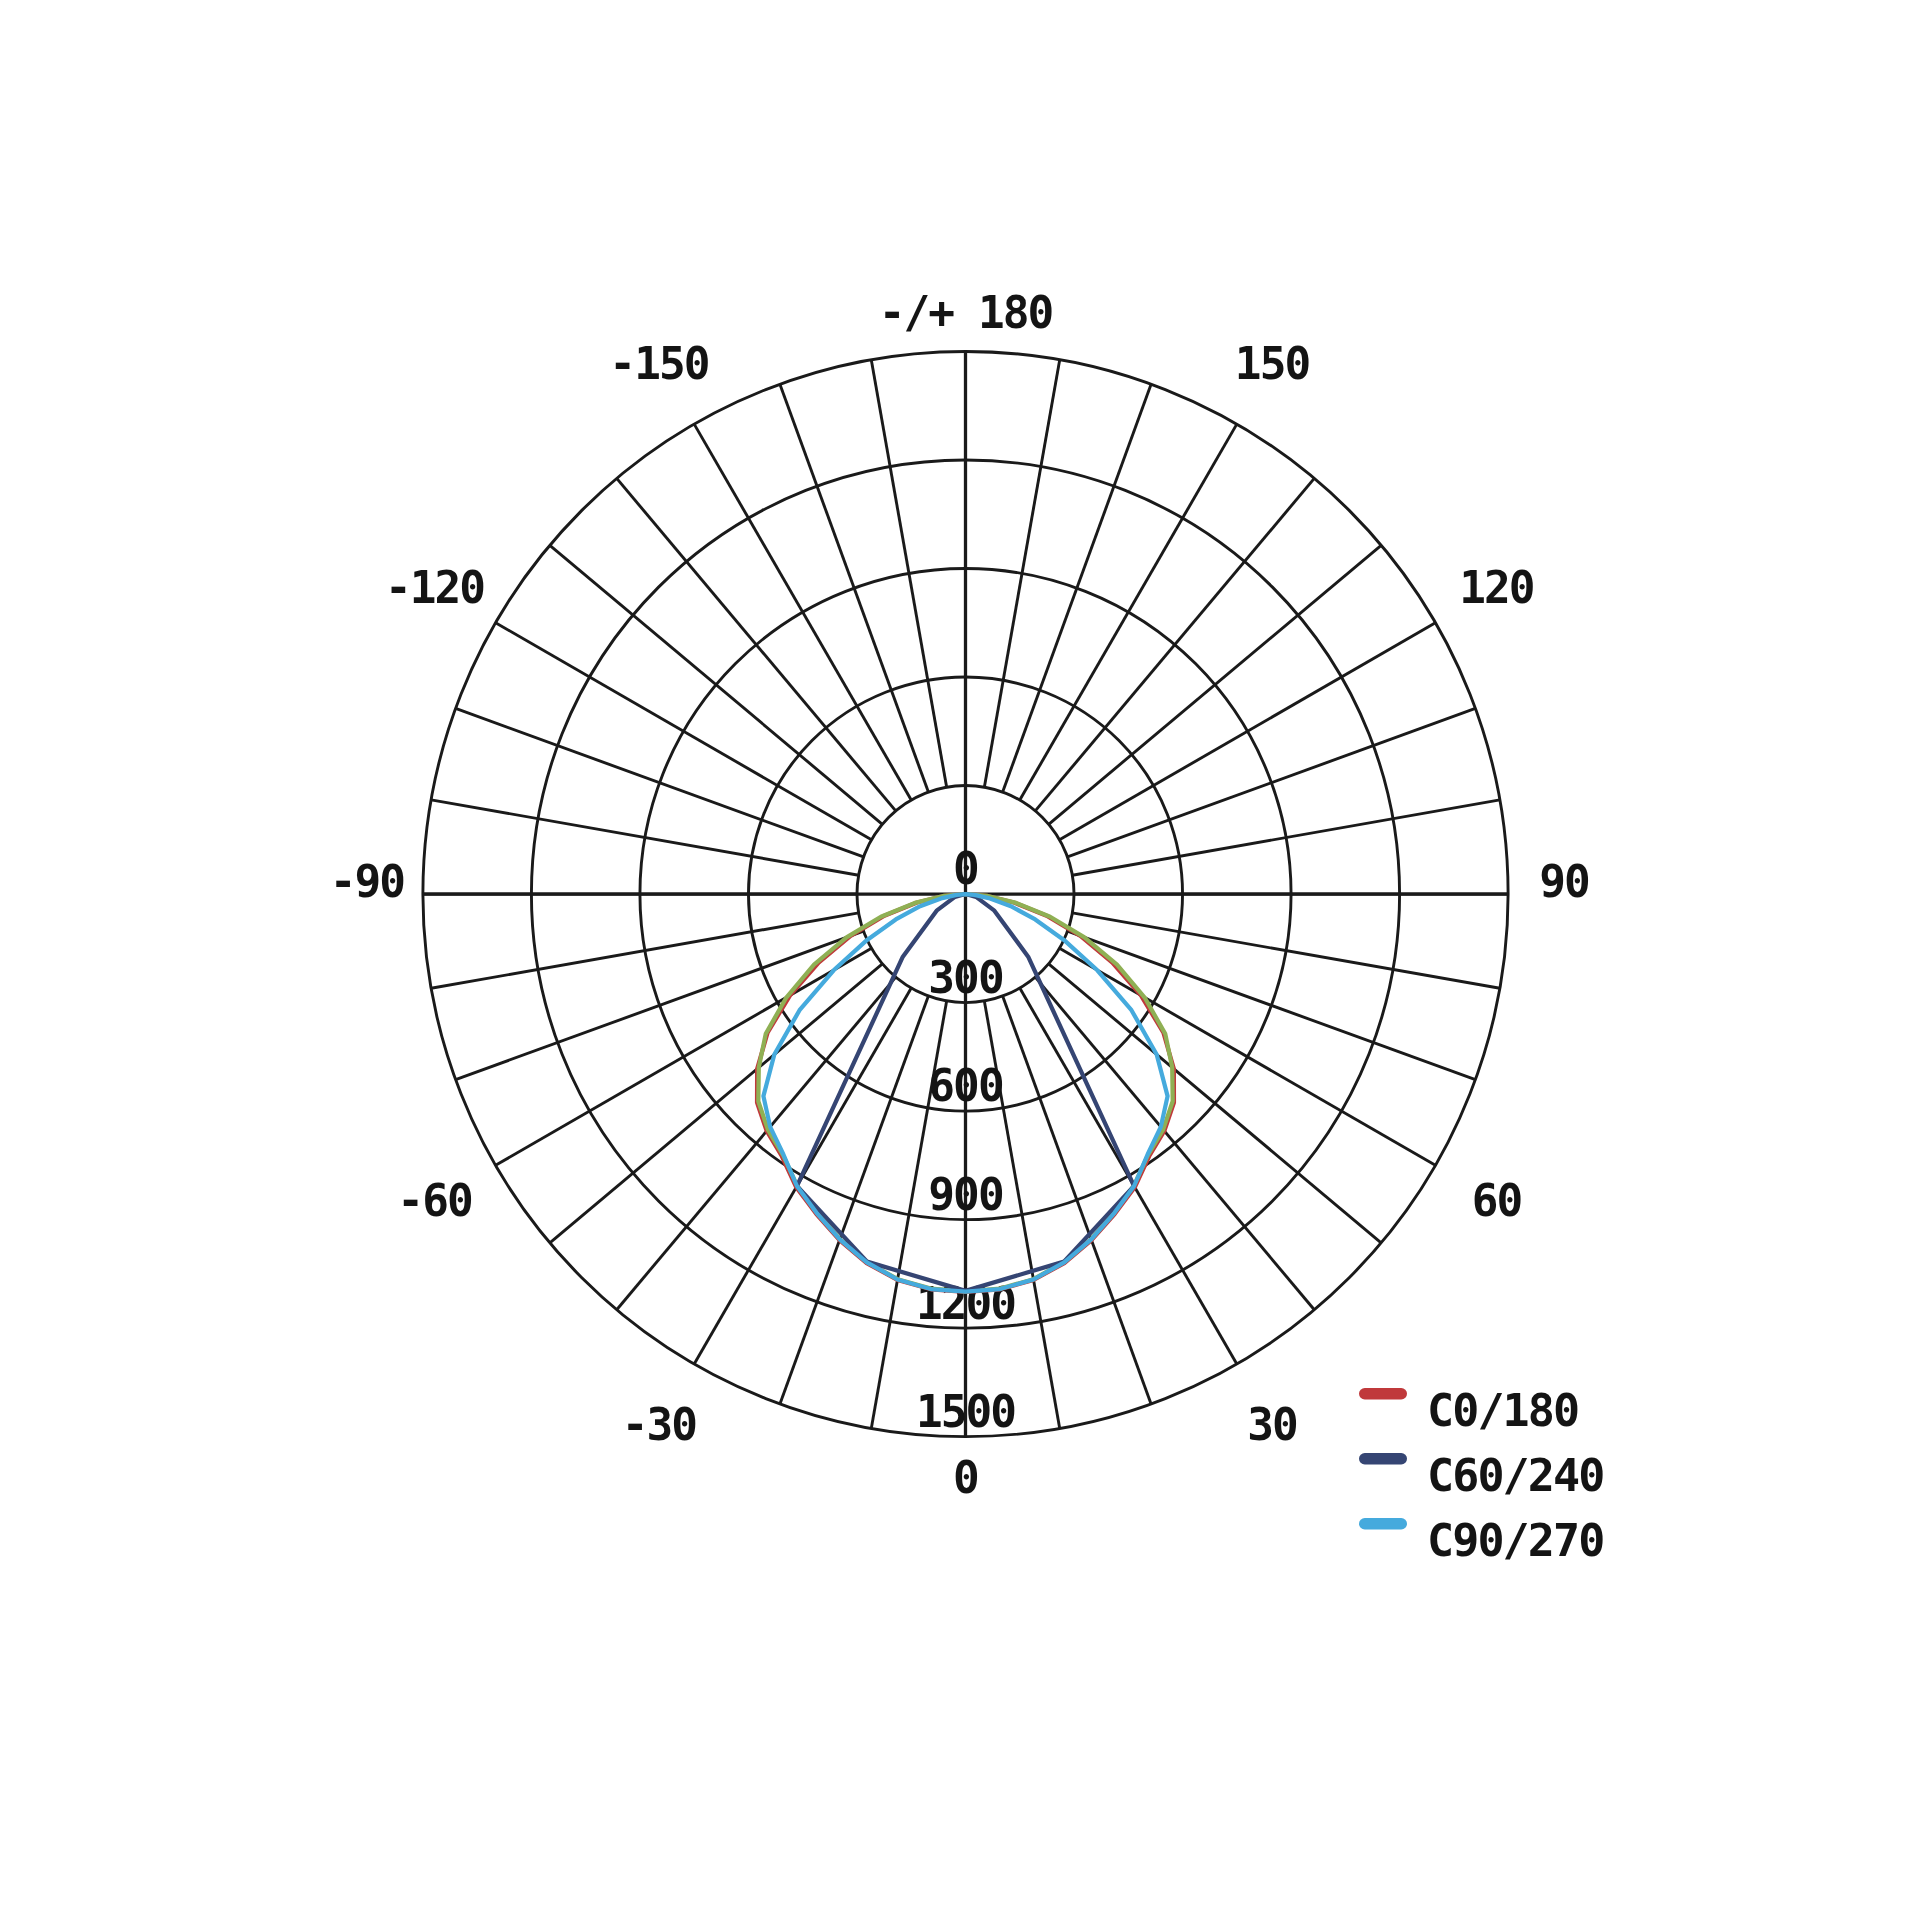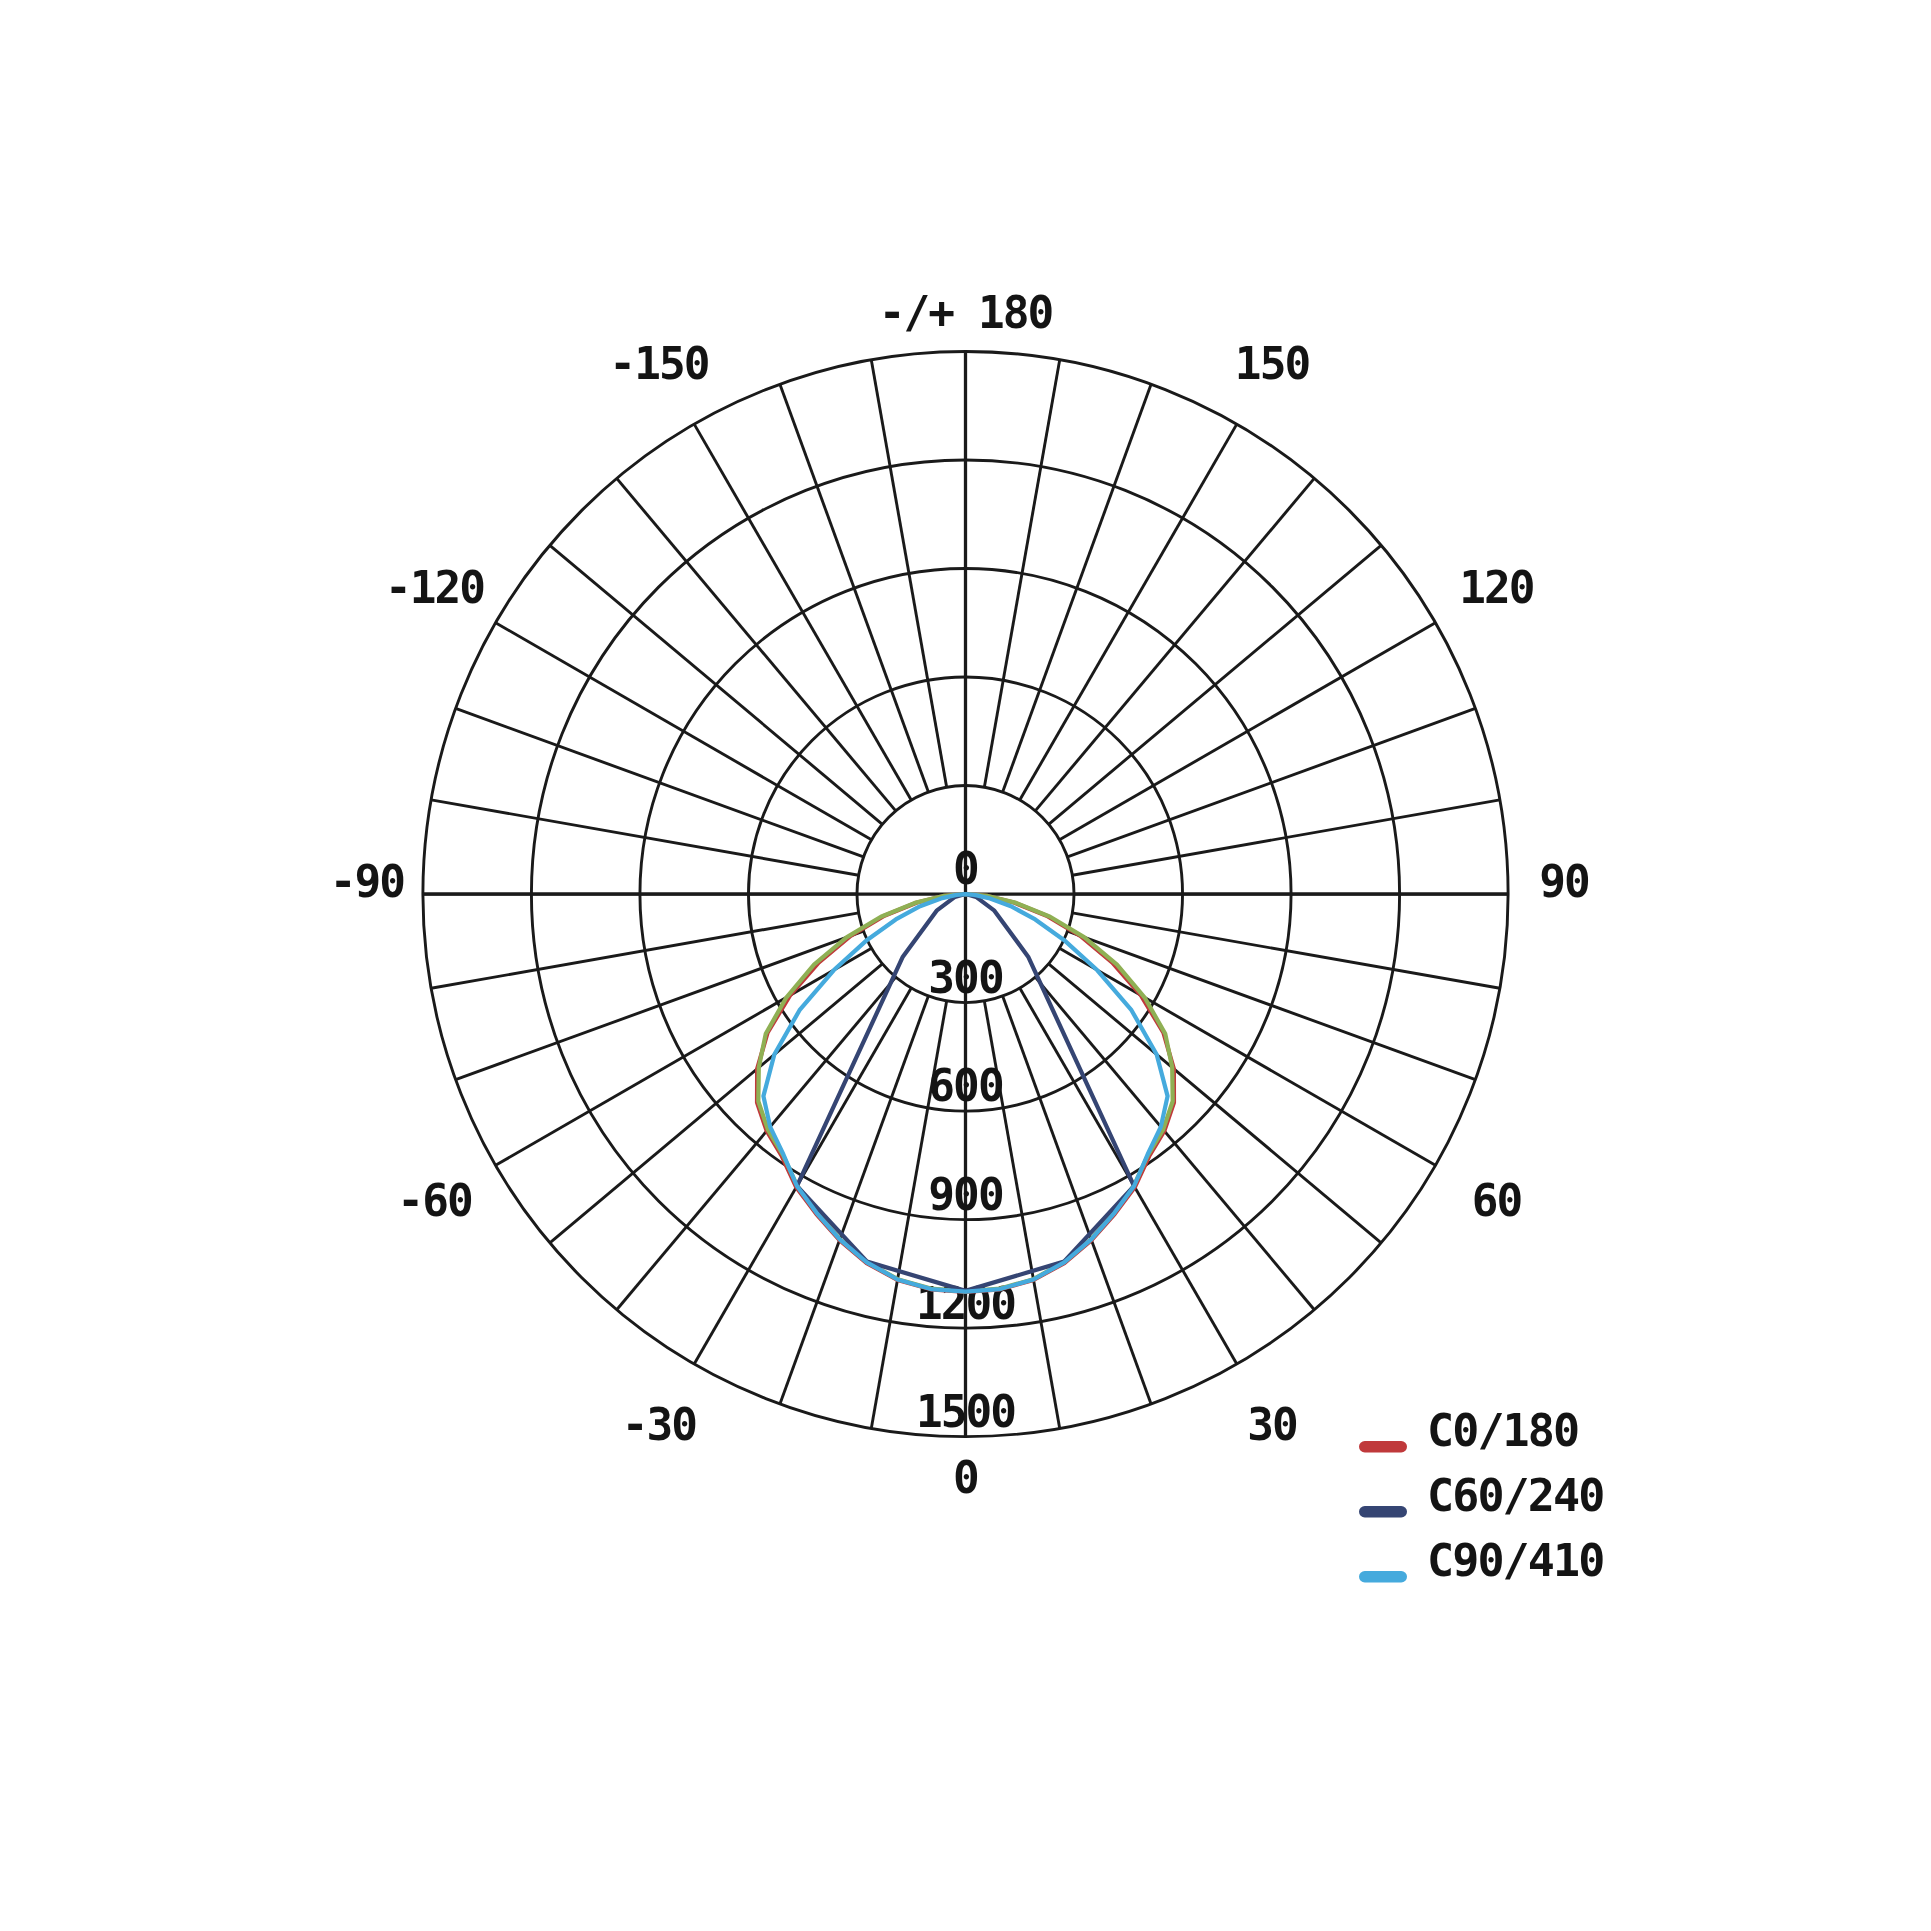--- a/index.html
+++ b/index.html
@@ -13,21 +13,21 @@
   #chart-svg{position:absolute;left:0;top:0;}
   .legend{
     position:absolute;
     left:1359px;
     top:1388px;
     display:flex;
     flex-direction:column;
   }
   .legend-row{
     display:flex;
-    align-items:flex-end;
+    align-items:flex-start;
     height:65px;
     gap:20px;
   }
   .legend-swatch-svg{display:block;}
   .legend-label{
     font-family:"DejaVu Sans Mono","Liberation Mono",monospace;
     font-weight:700;
     font-size:45px;
     letter-spacing:-1.9px;
     color:#141414;
@@ -124,18 +124,18 @@
     <div class="legend-row">
       <svg class="legend-swatch-svg" width="48" height="11.6" viewBox="0 0 50 12">
         <rect x="0" y="0" width="50" height="12" rx="6" fill="#354573"></rect>
       </svg>
       <span class="legend-label">C60/240</span>
     </div>
     <div class="legend-row">
       <svg class="legend-swatch-svg" width="48" height="11.6" viewBox="0 0 50 12">
         <rect x="0" y="0" width="50" height="12" rx="6" fill="#45aadd"></rect>
       </svg>
-      <span class="legend-label">C90/410</span>
+      <span class="legend-label">C90/270</span>
     </div>
   </div>
 
 </div>
 
 
 </body></html>

